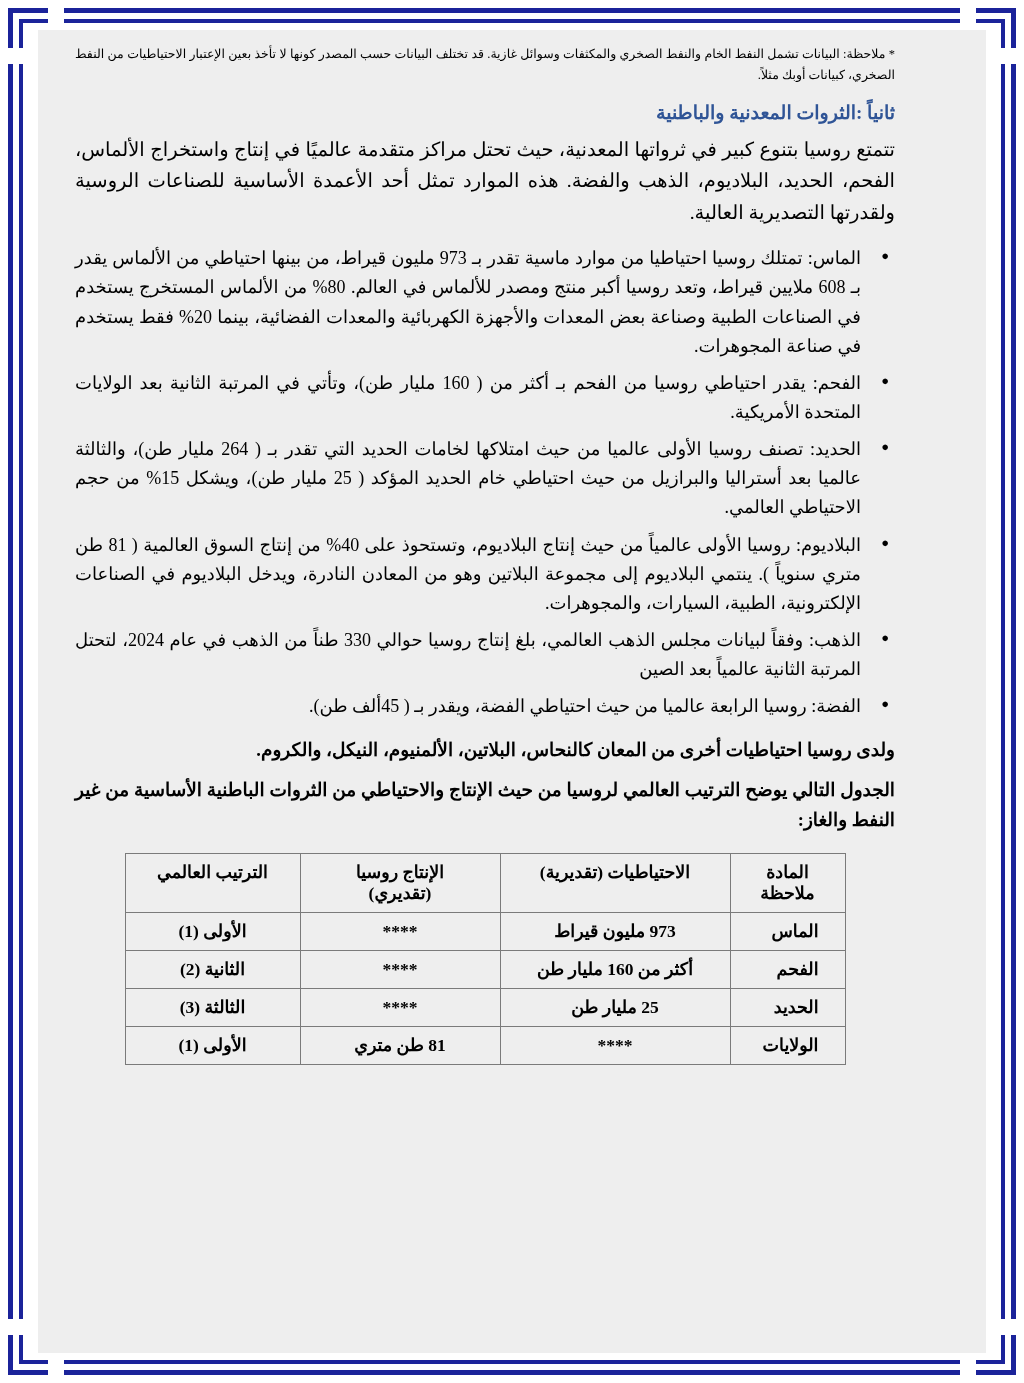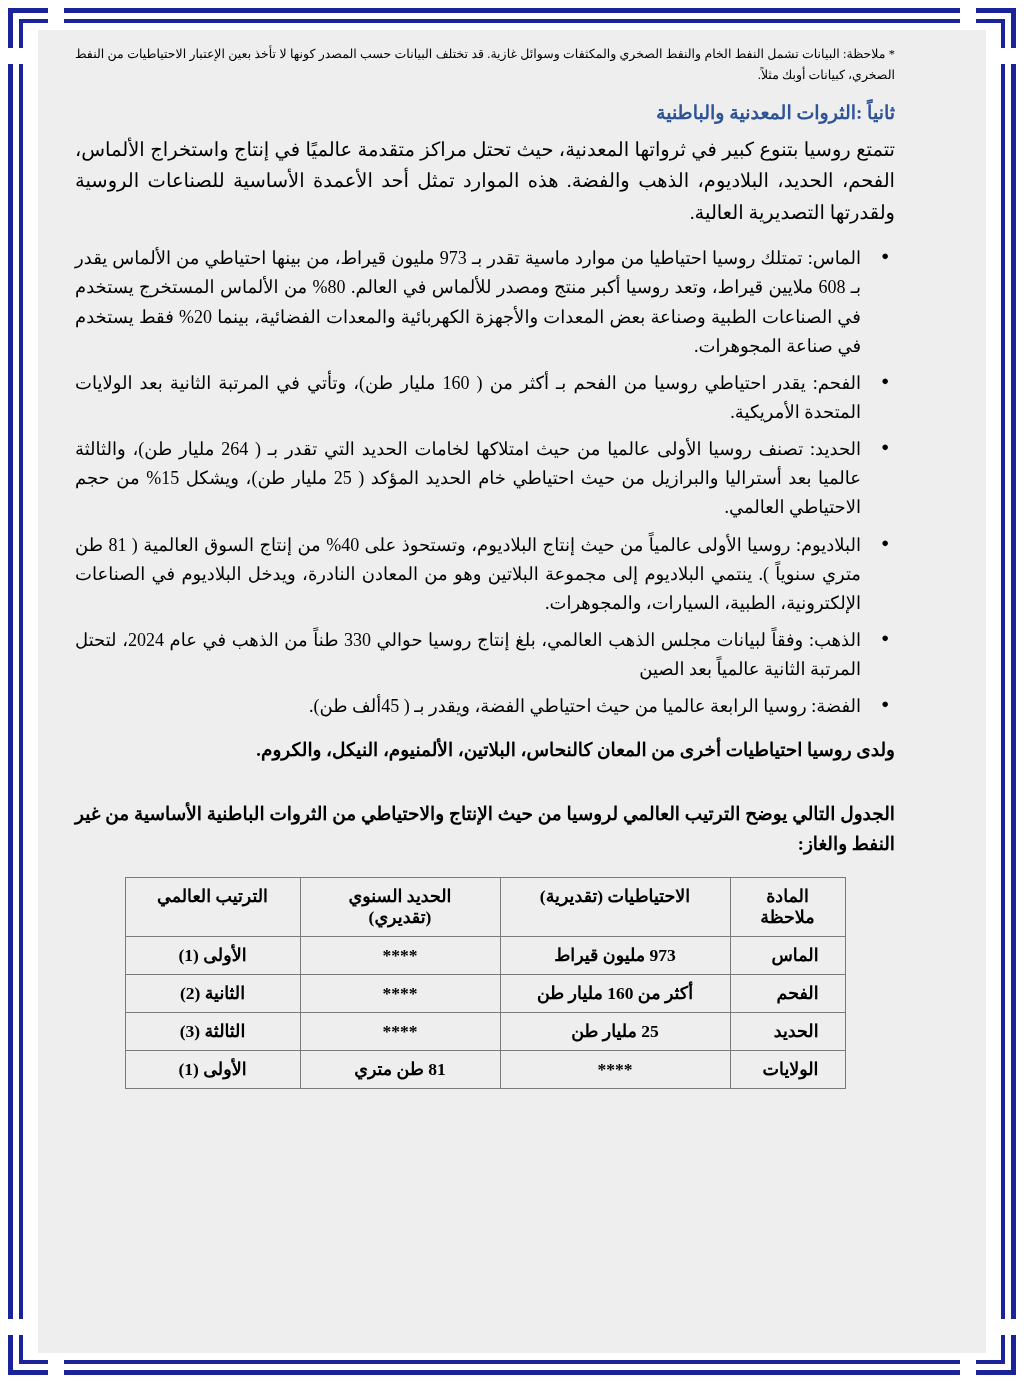--- a/index.html
+++ b/index.html
@@ -126,21 +126,21 @@
   }
 
   .para {
     font-size: 18.5px;
     font-weight: bold;
     line-height: 1.62;
     margin: 14px 0 0 0;
     text-align: justify;
   }
   .para.lead-table {
-    margin-top: 34px;
+    margin-top: 10px;
     margin-bottom: 18px;
   }
 
   table.data {
     border-collapse: collapse;
     width: 720px;
     margin: 8px auto 0 auto;
     table-layout: fixed;
   }
   table.data th, table.data td {
@@ -208,21 +208,21 @@
       <colgroup>
         <col class="c-material">
         <col class="c-reserves">
         <col class="c-production">
         <col class="c-rank">
       </colgroup>
       <thead>
         <tr>
           <th>المادة ملاحظة</th>
           <th>الاحتياطيات (تقديرية)</th>
-          <th>الحديد السنوي (تقديري)</th>
+          <th>الإنتاج روسيا (تقديري)</th>
           <th>الترتيب العالمي</th>
         </tr>
       </thead>
       <tbody>
         <tr>
           <td class="material">الماس</td>
           <td>973 مليون قيراط</td>
           <td>****</td>
           <td>الأولى (1)</td>
         </tr>

